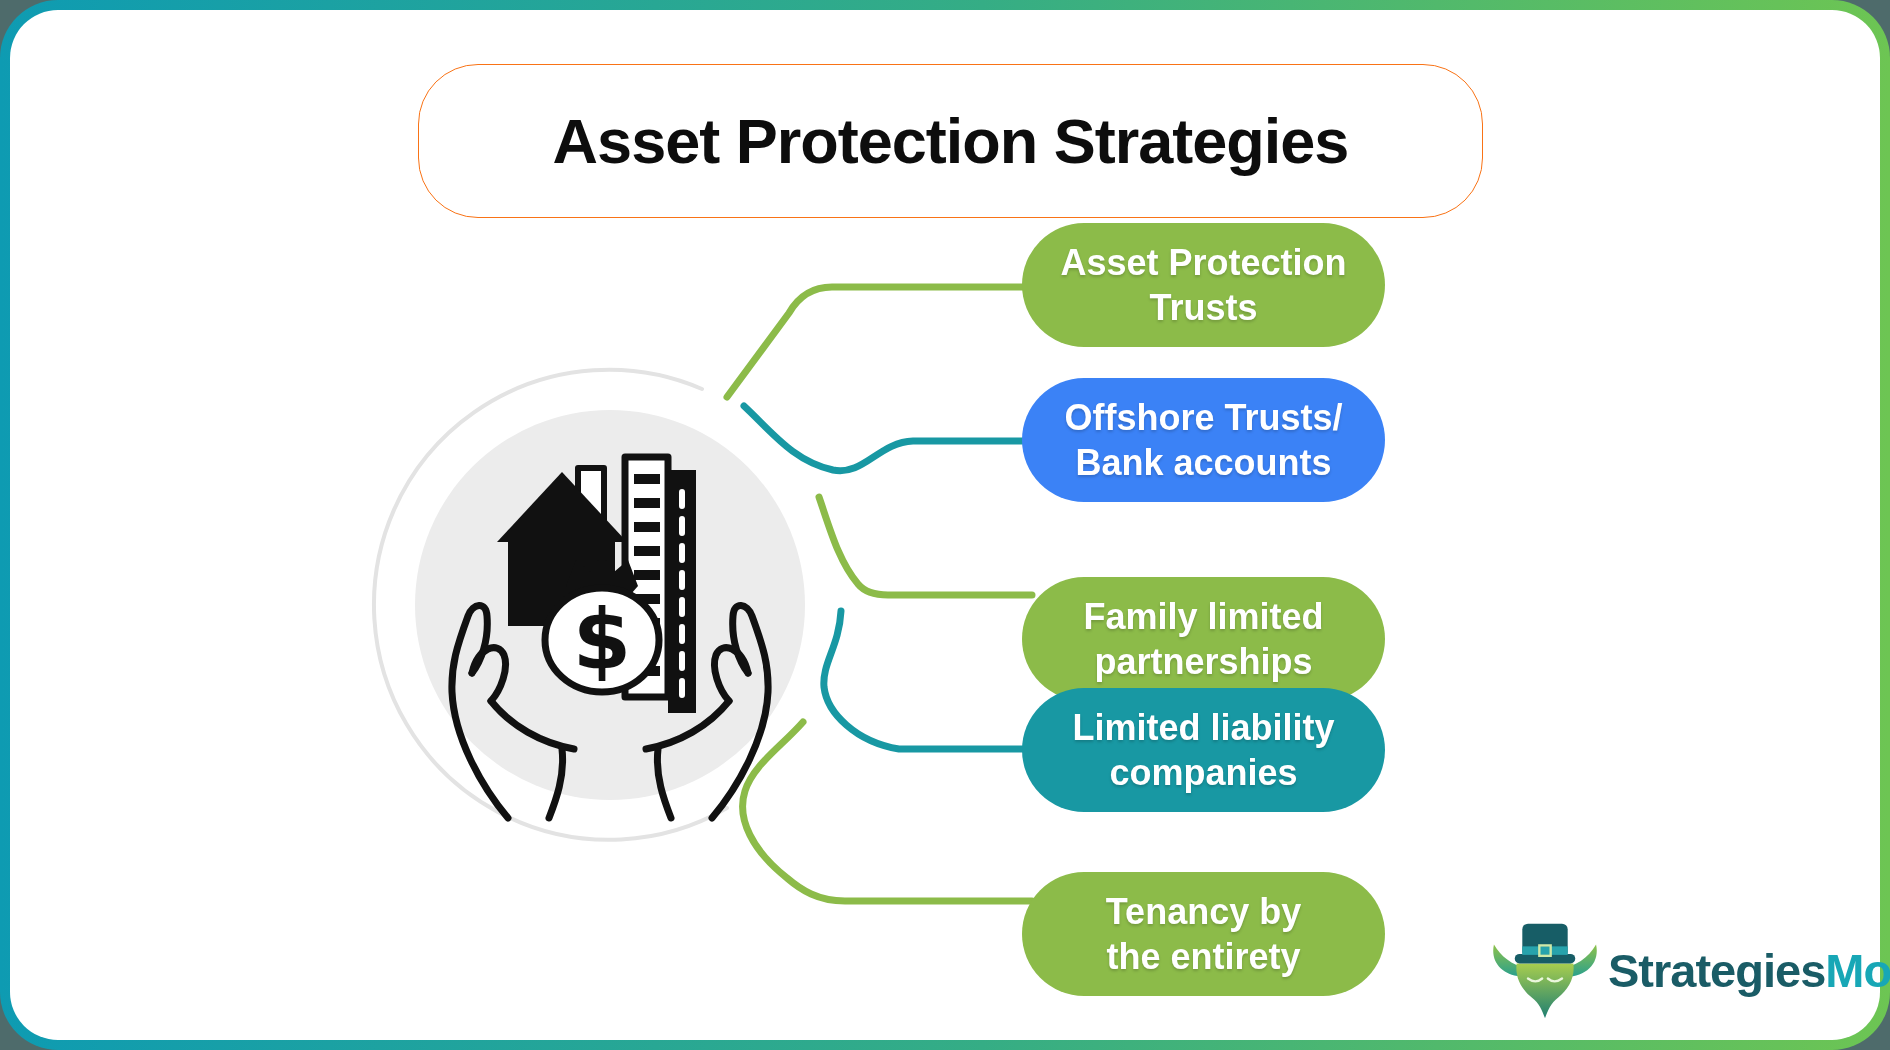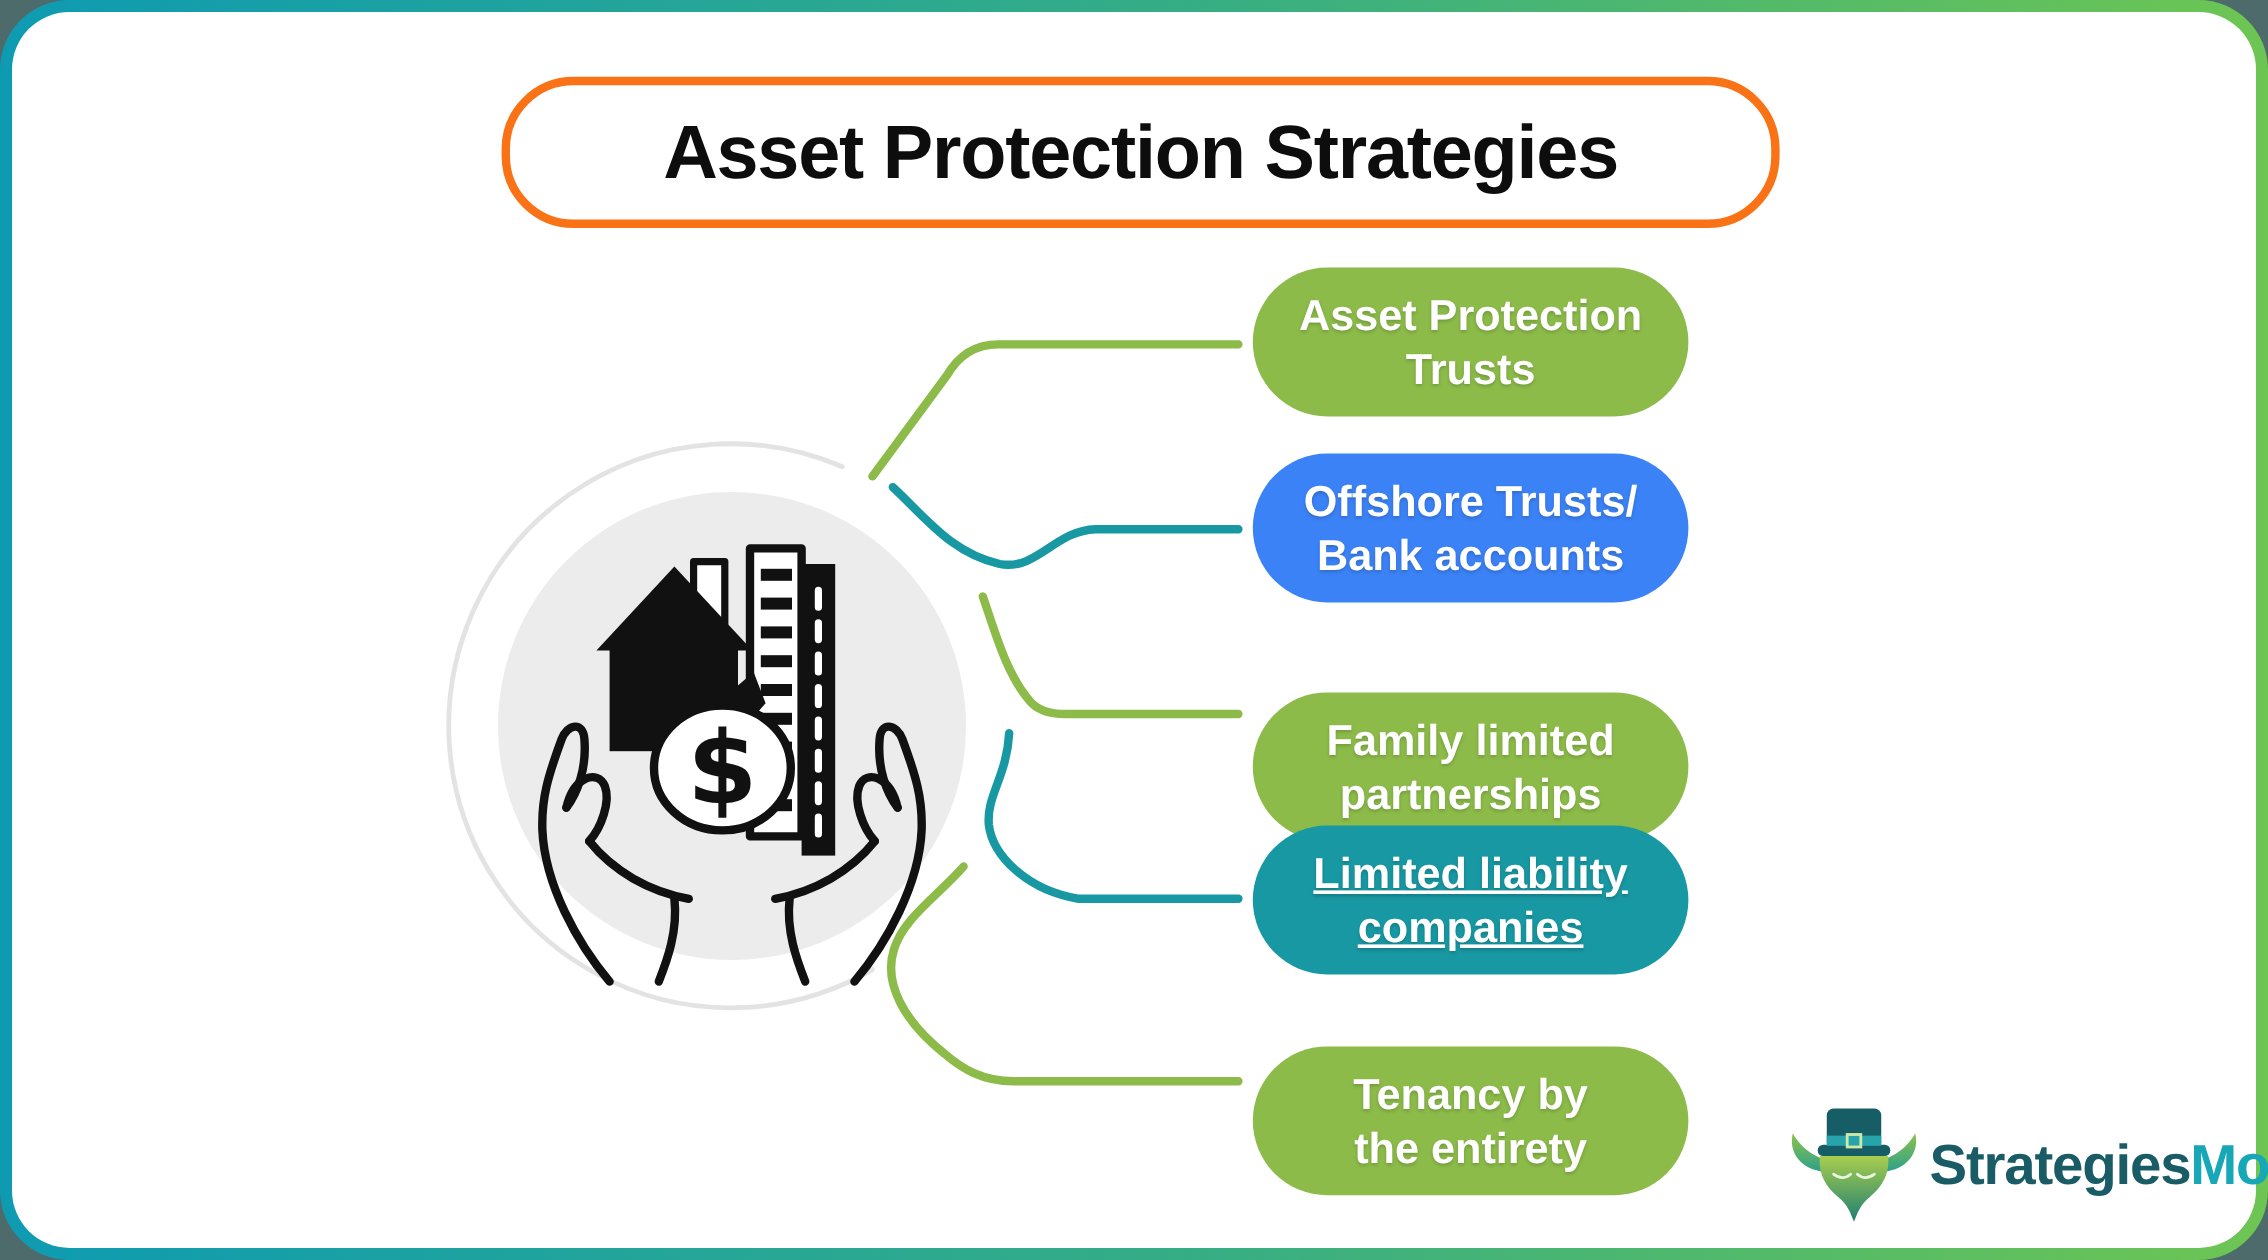--- a/index.html
+++ b/index.html
@@ -2,30 +2,30 @@
 <html><head>
 <meta charset="utf-8">
 <style>
   html,body{margin:0;padding:0;}
   body{font-family:"Liberation Sans",sans-serif;}
   .outer{position:relative;width:1890px;height:1050px;background:#4E6B6B;overflow:hidden;}
   .frame{position:absolute;inset:0;border-radius:58px;
          background:linear-gradient(90deg,#0E9BB2 0%,#35AD85 52%,#6DC553 100%);}
   .canvas{position:absolute;inset:10px;background:#ffffff;border-radius:48px;}
   .art{position:absolute;left:0;top:0;width:1890px;height:1050px;}
-  .title-box{position:absolute;left:418px;top:64px;width:1065px;height:126px;
-             border:7px solid #f97316;border-radius:60px;box-sizing:border-box;
+  .title-box{position:absolute;left:418px;top:64px;width:1065px;height:154px;
+             border:1px solid #f97316;border-radius:60px;box-sizing:border-box;
              display:flex;align-items:center;justify-content:center;background:#fff;}
   .title-box span{font-size:63px;font-weight:700;color:#0d0d0d;letter-spacing:-1px;}
-  .pill{position:absolute;left:1044px;width:363px;height:124px;border-radius:62px;
+  .pill{position:absolute;left:1022px;width:363px;height:124px;border-radius:62px;
         display:flex;flex-direction:column;align-items:center;justify-content:center;
         color:#fff;font-size:36px;font-weight:700;text-align:center;
         text-shadow:0 2px 3px rgba(0,0,0,0.18);}
   .pill span{display:block;line-height:45px;}
-  .pill-1{top:223px;} .pill-2{top:378px;} .pill-3{top:533px;margin-top:44px;} .pill-4{top:688px;text-decoration:underline;} .pill-5{top:840px;}
+  .pill-1{top:223px;} .pill-2{top:378px;} .pill-3{top:533px;margin-top:44px;} .pill-4{top:688px;} .pill-5{top:840px;}
   .logo{position:absolute;left:1488px;top:918px;display:flex;align-items:center;gap:6px;}
   .logo-text{font-size:47px;font-weight:700;letter-spacing:-1px;white-space:nowrap;}
   .logo-primary{color:#1A5C66;}
   .logo-accent{color:#18A7B6;}
 </style>
 </head>
 <body>
 
 <div class="outer">
   <div class="frame"></div>

